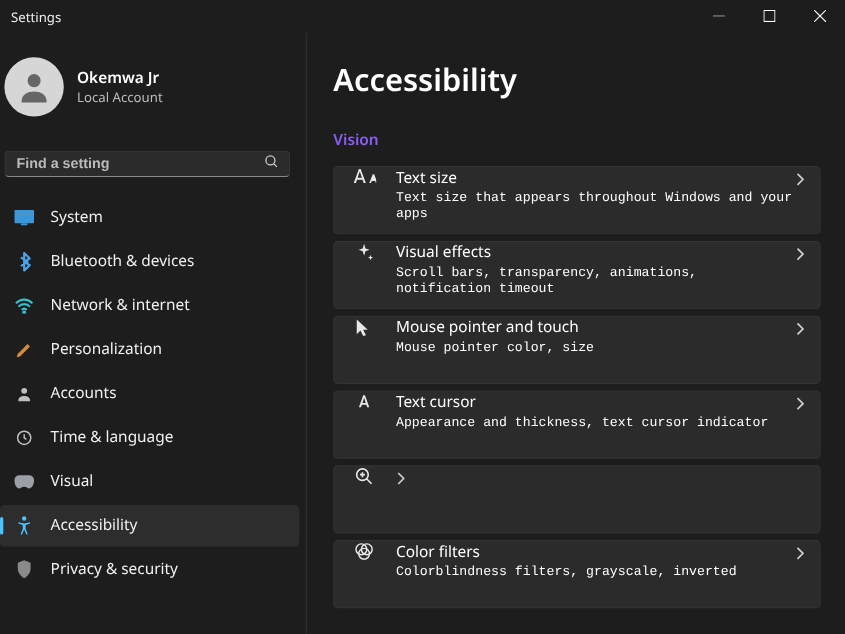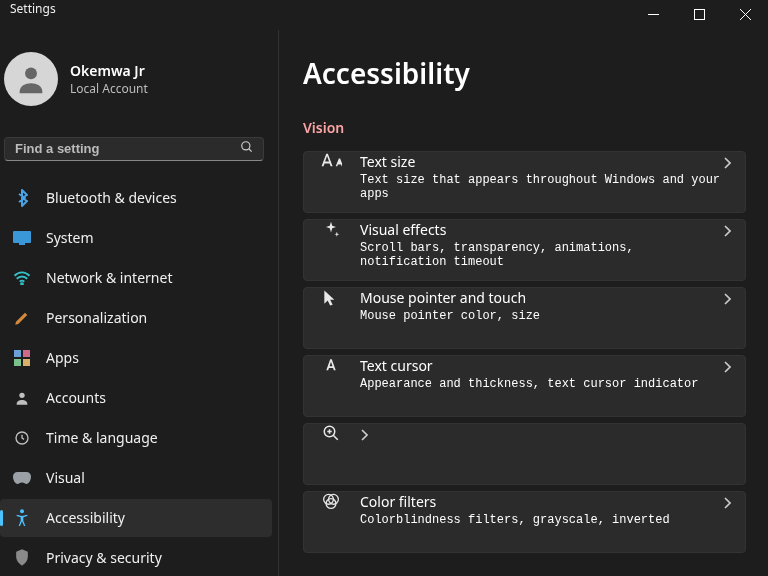--- a/index.html
+++ b/index.html
@@ -6,21 +6,21 @@
   body {
     width: 768px; height: 576px;
     background: #1d1d1d;
     font-family: "Segoe UI", system-ui, sans-serif;
     color: #fff;
     overflow: hidden;
     position: relative;
   }
   .titlebar {
     height: 30px;
-    display: flex; 
+    display: flex; align-items: center;
     padding-left: 10px;
     font-size: 12px;
     color: #eee;
   }
   .window-controls {
     position: absolute;
     top: 0; right: 0;
     display: flex;
   }
   .wc {
@@ -93,21 +93,21 @@
     display:flex; align-items:center; justify-content:center;
   }
   .content {
     flex: 1;
     padding: 24px 22px 0 24px;
     border-left: 1px solid #323232;
     overflow: hidden;
     position: relative;
   }
   .pagetitle { font-size: 28px; font-weight: 600; margin-bottom: 26px; }
-  .sectitle { font-size: 14px; font-weight: 600; margin-bottom: 14px; color:#fca5a5; }
+  .sectitle { font-size: 14px; font-weight: 600; margin-bottom: 14px; color:#8b5cf6; }
   .card {
     background: #2b2b2b;
     border: 1px solid #333;
     border-radius: 4px;
     height: 62px;
     margin-bottom: 6px;
     display: flex; align-items: flex-start;
     padding: 0 14px;
   }
   .cicon {
@@ -166,62 +166,51 @@
         <svg width="14" height="14" viewBox="0 0 24 24" fill="none" stroke="#ccc" stroke-width="2">
             <circle cx="10" cy="10" r="7"></circle>
             <line x1="20" y1="20" x2="15" y2="15"></line>
           </svg>
       </span>
     </div>
 
     <nav class="navlist">
       <div class="navitem">
         <span class="nicon">
-            <svg width="14" height="18" viewBox="0 0 12 18" fill="none" stroke="#4aa3e6" stroke-width="2" stroke-linejoin="round">
-              <path d="M3 5l6 4-6 4M6 1v16l5-5-5-3 5-3-5-5z"></path>
-            </svg>
-          </span>
-        <span>Bluetooth &amp; devices</span>
-      </div>
-      <div class="navitem">
-        <span class="nicon">
             <svg width="18" height="14" viewBox="0 0 18 14">
               <rect x="0" y="0" width="18" height="12" rx="1" fill="#3a98d9"></rect>
               <rect x="6" y="12" width="6" height="2" fill="#3a98d9"></rect>
             </svg>
           </span>
         <span>System</span>
       </div>
       <div class="navitem">
         <span class="nicon">
+            <svg width="14" height="18" viewBox="0 0 12 18" fill="none" stroke="#4aa3e6" stroke-width="2" stroke-linejoin="round">
+              <path d="M3 5l6 4-6 4M6 1v16l5-5-5-3 5-3-5-5z"></path>
+            </svg>
+          </span>
+        <span>Bluetooth &amp; devices</span>
+      </div>
+      <div class="navitem">
+        <span class="nicon">
             <svg width="18" height="14" viewBox="0 0 24 18" fill="none" stroke="#35c1c9" stroke-width="2.5">
               <path d="M2 6c6-6 14-6 20 0M5 10c4-4 10-4 14 0M9 14c2-2 4-2 6 0"></path>
               <circle cx="12" cy="17" r="1.2" fill="#35c1c9"></circle>
             </svg>
           </span>
         <span>Network &amp; internet</span>
       </div>
       <div class="navitem">
         <span class="nicon">
             <svg width="18" height="18" viewBox="0 0 24 24">
               <path d="M3 21l4-1 12-12-3-3L4 17l-1 4z" fill="#d48a3c"></path>
             </svg>
           </span>
         <span>Personalization</span>
-      </div>
-      <div class="navitem">
-        <span class="nicon">
-            <svg width="16" height="16" viewBox="0 0 16 16">
-              <rect x="0" y="0" width="7" height="7" fill="#6aa2d8"></rect>
-              <rect x="9" y="0" width="7" height="7" fill="#d06a8a"></rect>
-              <rect x="0" y="9" width="7" height="7" fill="#7ac08a"></rect>
-              <rect x="9" y="9" width="7" height="7" fill="#d8b06a"></rect>
-            </svg>
-          </span>
-        <span>Apps</span>
       </div>
       <div class="navitem">
         <span class="nicon">
             <svg width="16" height="16" viewBox="0 0 24 24" fill="#bfbfbf">
               <circle cx="12" cy="8" r="4"></circle>
               <path d="M4 21c0-4 4-6 8-6s8 2 8 6v1H4z"></path>
             </svg>
           </span>
         <span>Accounts</span>
       </div>

